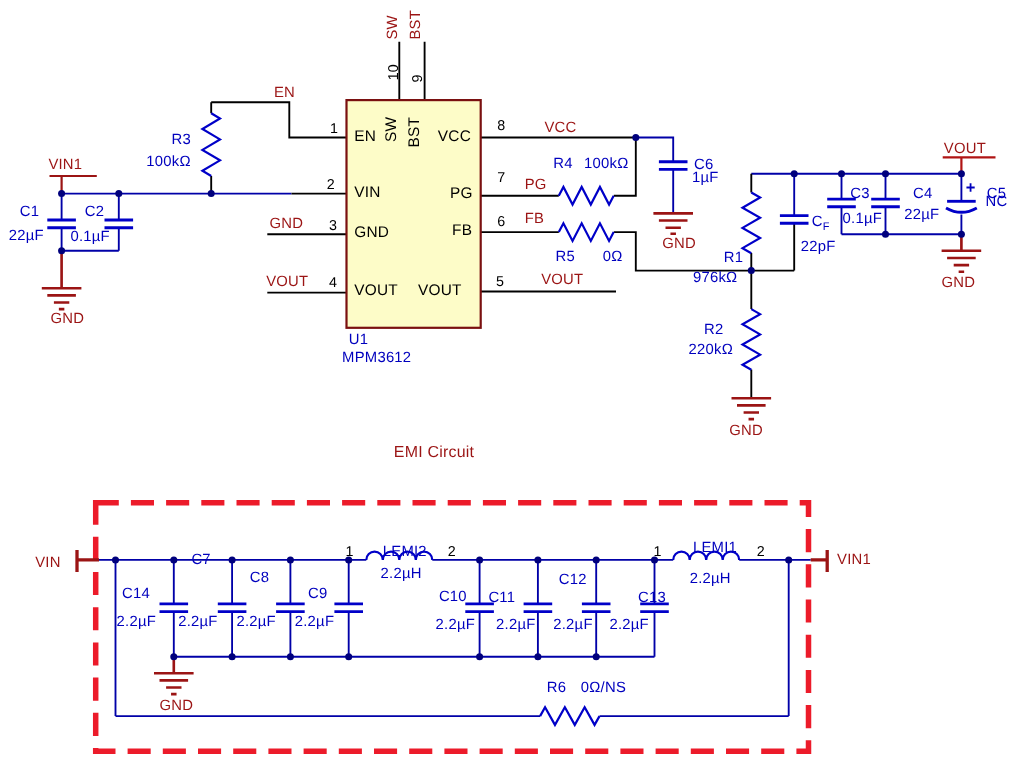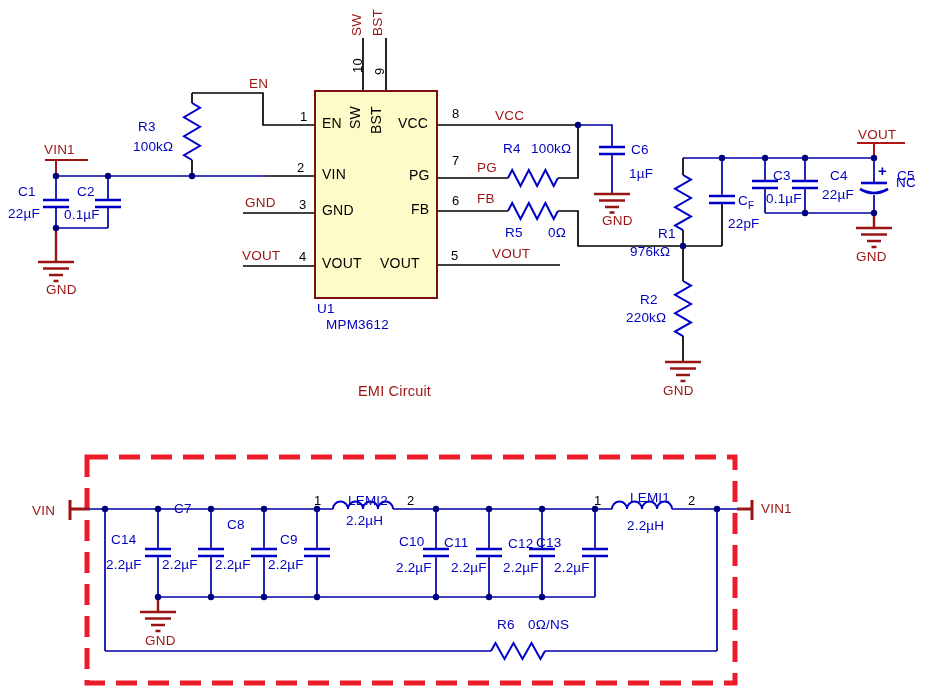--- a/index.html
+++ b/index.html
@@ -156,27 +156,27 @@
 <div class="t mar rot" style="left:350px;top:36px">SW</div>
 <div class="t mar rot" style="left:371px;top:36px">BST</div>
 <div class="t mar" style="left:495px;top:109px">VCC</div>
 <div class="t mar" style="left:477px;top:161px">PG</div>
 <div class="t mar" style="left:477px;top:192px">FB</div>
 <div class="t mar" style="left:492px;top:247px">VOUT</div>
 <div class="t mar" style="left:602px;top:214px">GND</div>
 <div class="t mar" style="left:663px;top:384px">GND</div>
 <div class="t mar" style="left:856px;top:250px">GND</div>
 <div class="t mar" style="left:858px;top:128px">VOUT</div>
-<div class="t mar ttl" style="left:358px;top:384px">EMI Circuit</div>
+<div class="t mar ttl" style="left:358px;top:404px">EMI Circuit</div>
 <div class="t mar" style="left:32px;top:504px">VIN</div>
 <div class="t mar" style="left:761px;top:502px">VIN1</div>
 <div class="t mar" style="left:145px;top:634px">GND</div>
 
 <div class="t blu" style="left:317px;top:302px">U1</div>
-<div class="t blu" style="left:326px;top:318px">MPM3612</div>
+<div class="t blu" style="left:311px;top:318px">MPM3612</div>
 <div class="t icn" style="left:322px;top:116px">EN</div>
 <div class="t icn" style="left:322px;top:167px">VIN</div>
 <div class="t icn" style="left:322px;top:203px">GND</div>
 <div class="t icn" style="left:322px;top:256px">VOUT</div>
 <div class="t icn" style="left:398px;top:116px">VCC</div>
 <div class="t icn" style="left:409px;top:168px">PG</div>
 <div class="t icn" style="left:411px;top:202px">FB</div>
 <div class="t icn" style="left:380px;top:256px">VOUT</div>
 <div class="t icn rot" style="left:348px;top:129px">SW</div>
 <div class="t icn rot" style="left:369px;top:134px">BST</div>
@@ -189,28 +189,28 @@
 <div class="t pn" style="left:452px;top:154px">7</div>
 <div class="t pn" style="left:452px;top:194px">6</div>
 <div class="t pn" style="left:451px;top:249px">5</div>
 <div class="t pn rot" style="left:351px;top:73px">10</div>
 <div class="t pn rot" style="left:373px;top:75px">9</div>
 
 <div class="t blu" style="left:18px;top:185px">C1</div>
 <div class="t blu" style="left:8px;top:207px">22µF</div>
 <div class="t blu" style="left:77px;top:185px">C2</div>
 <div class="t blu" style="left:64px;top:208px">0.1µF</div>
-<div class="t blu" style="left:138px;top:120px">R3</div>
+<div class="t blu" style="left:156px;top:120px">R3</div>
 <div class="t blu" style="left:133px;top:140px">100kΩ</div>
 <div class="t blu" style="left:503px;top:142px">R4</div>
 <div class="t blu" style="left:531px;top:142px">100kΩ</div>
 <div class="t blu" style="left:505px;top:226px">R5</div>
 <div class="t blu" style="left:548px;top:226px">0Ω</div>
 <div class="t blu" style="left:631px;top:143px">C6</div>
-<div class="t blu" style="left:629px;top:167px">1µF</div>
+<div class="t blu" style="left:629px;top:154px">1µF</div>
 <div class="t blu" style="left:658px;top:227px">R1</div>
 <div class="t blu" style="left:630px;top:245px">976kΩ</div>
 <div class="t blu" style="left:640px;top:293px">R2</div>
 <div class="t blu" style="left:626px;top:311px">220kΩ</div>
 <div class="t blu" style="left:738px;top:194px"><span>C</span><sub>F</sub></div>
 <div class="t blu" style="left:728px;top:217px">22pF</div>
 <div class="t blu" style="left:773px;top:169px">C3</div>
 <div class="t blu" style="left:766px;top:192px">0.1µF</div>
 <div class="t blu" style="left:830px;top:169px">C4</div>
 <div class="t blu" style="left:822px;top:188px">22µF</div>
@@ -232,21 +232,21 @@
 <div class="t blu" style="left:174px;top:502px">C7</div>
 <div class="t blu" style="left:162px;top:558px">2.2µF</div>
 <div class="t blu" style="left:227px;top:518px">C8</div>
 <div class="t blu" style="left:215px;top:558px">2.2µF</div>
 <div class="t blu" style="left:280px;top:533px">C9</div>
 <div class="t blu" style="left:268px;top:558px">2.2µF</div>
 <div class="t blu" style="left:399px;top:535px">C10</div>
 <div class="t blu" style="left:396px;top:561px">2.2µF</div>
 <div class="t blu" style="left:444px;top:536px">C11</div>
 <div class="t blu" style="left:451px;top:561px">2.2µF</div>
-<div class="t blu" style="left:508px;top:537px">C12</div>
+<div class="t blu" style="left:508px;top:520px">C12</div>
 <div class="t blu" style="left:503px;top:561px">2.2µF</div>
-<div class="t blu" style="left:536px;top:536px">C13</div>
+<div class="t blu" style="left:580px;top:536px">C13</div>
 <div class="t blu" style="left:554px;top:561px">2.2µF</div>
 
 <div class="t blu" style="left:497px;top:618px">R6</div>
 <div class="t blu" style="left:528px;top:618px">0Ω/NS</div>
 
 </div>
 
 </body></html>

